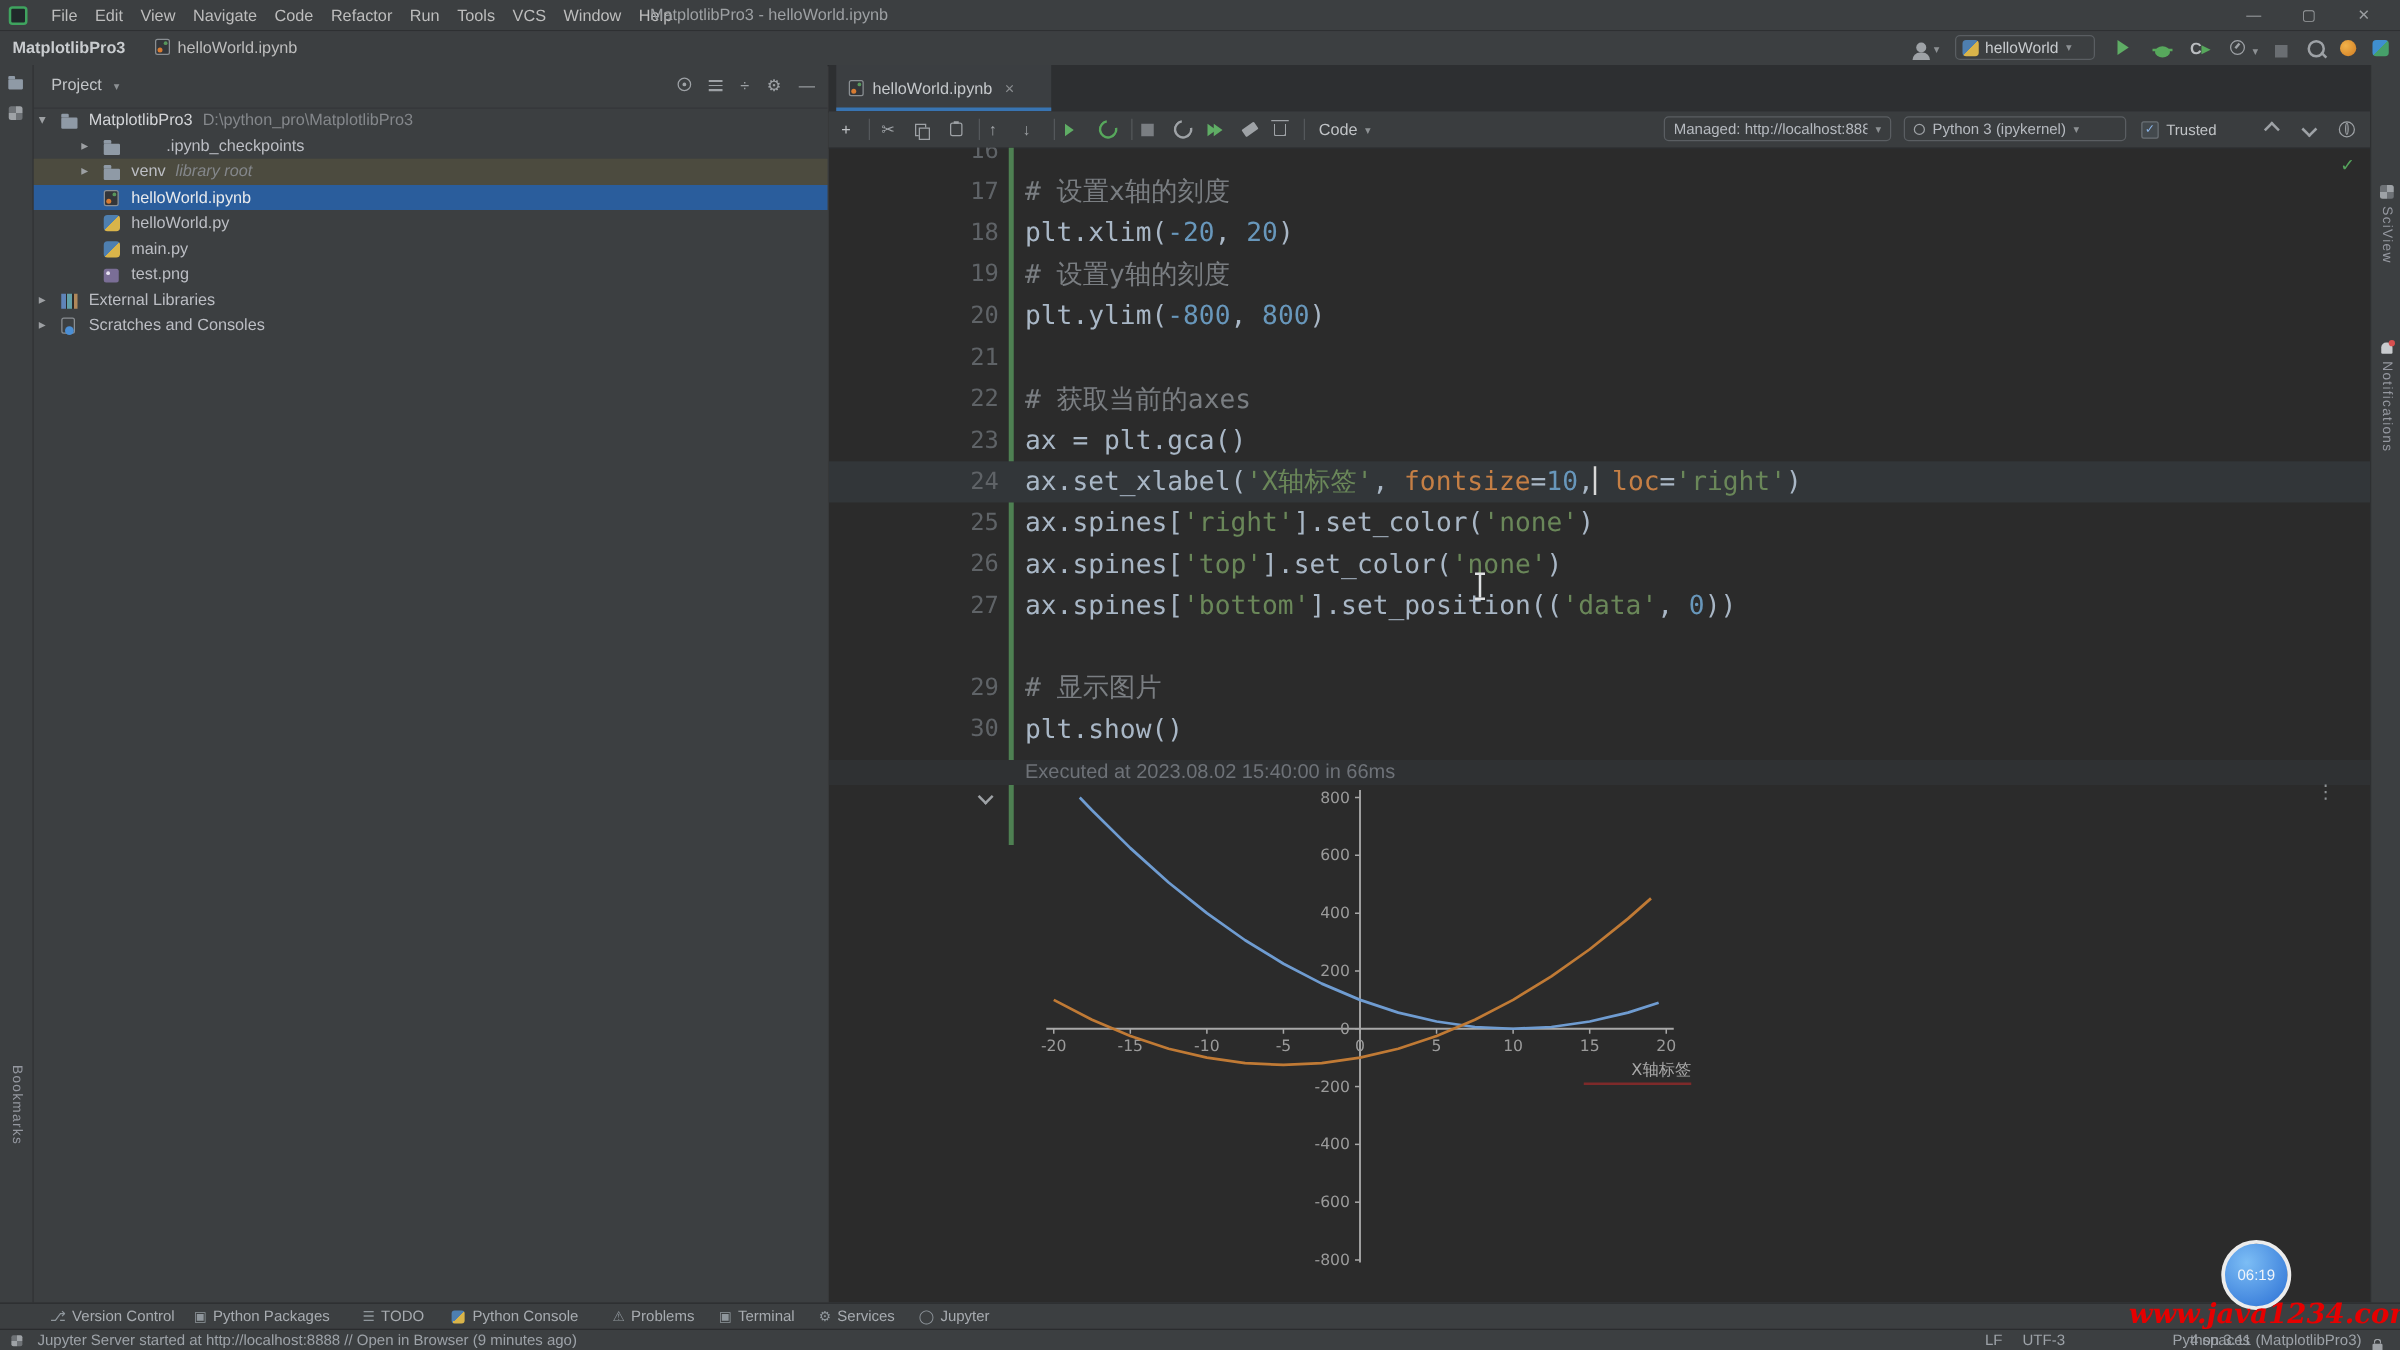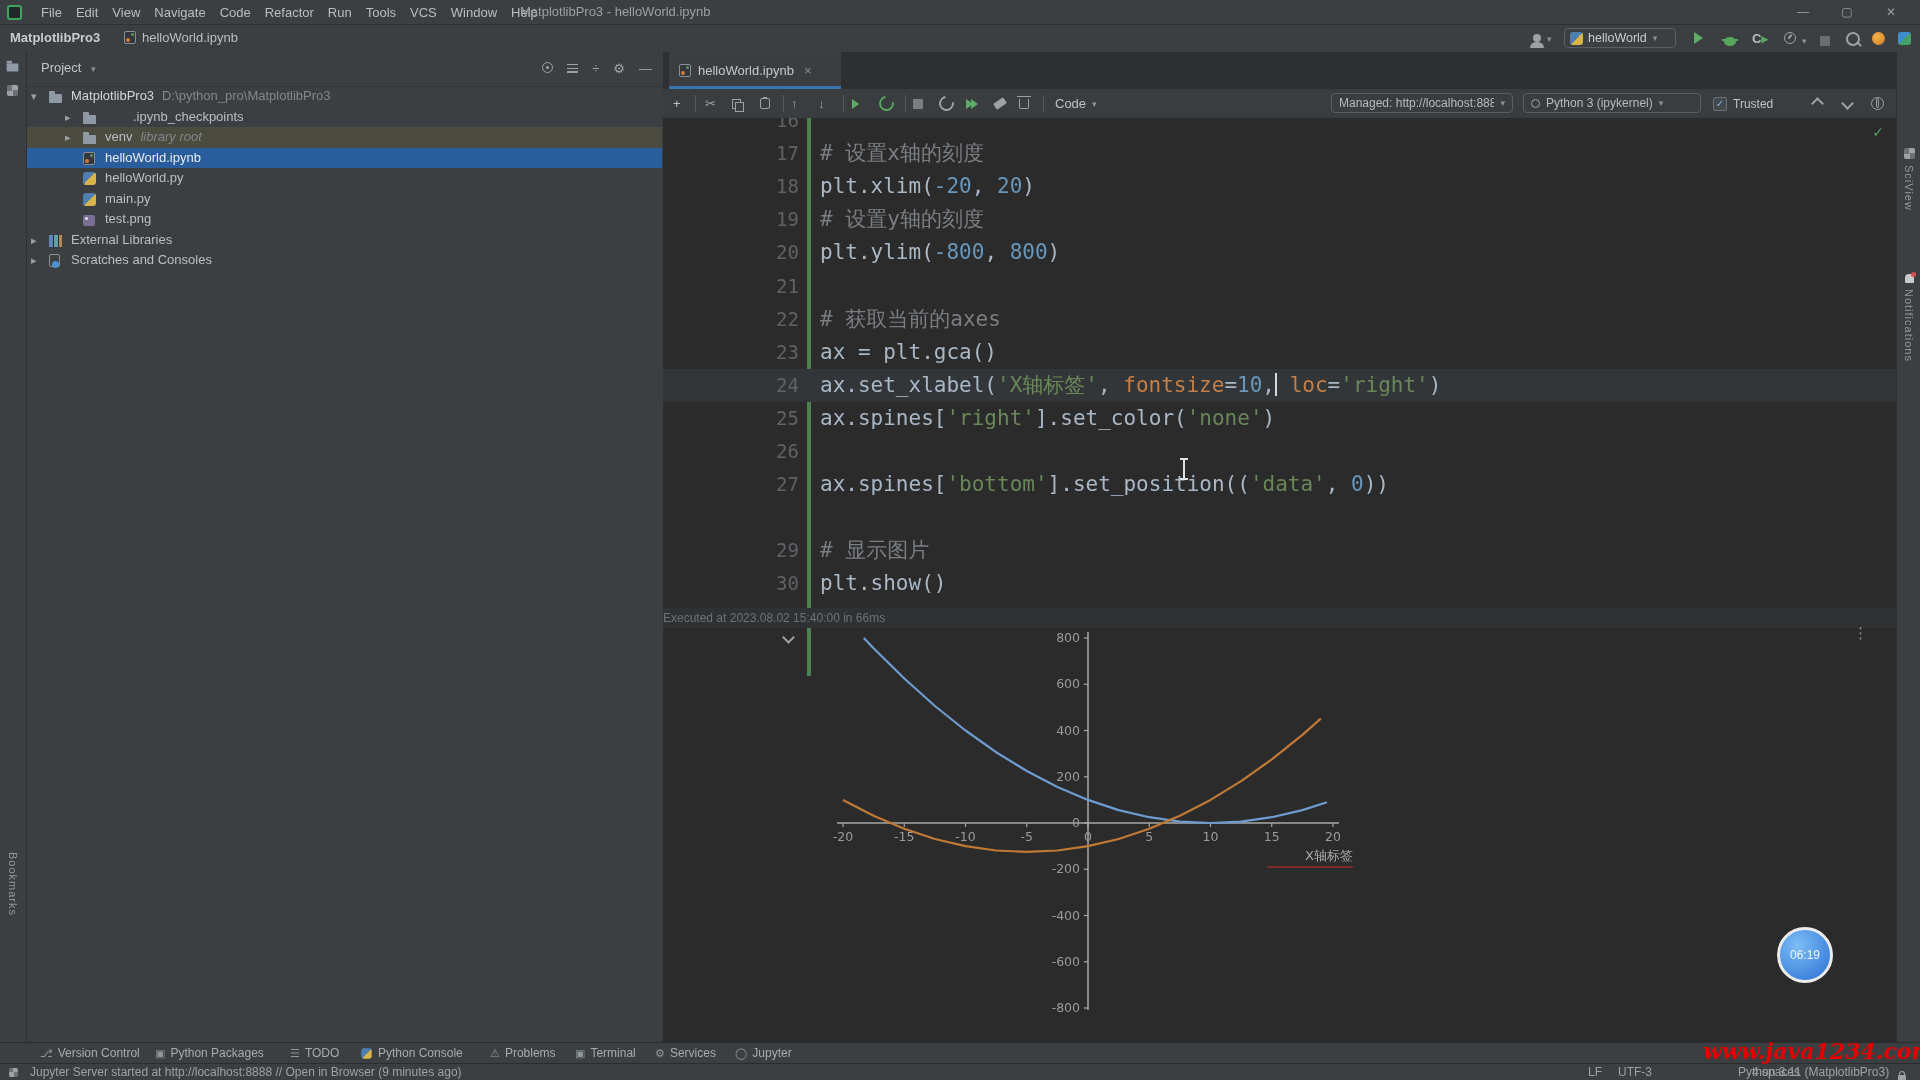--- a/index.html
+++ b/index.html
@@ -114,21 +114,21 @@
   .code{position:absolute;left:0;top:66px;width:100%;height:560px;overflow:hidden;
         font-family:"DejaVu Sans Mono",monospace;font-size:21px;}
   .cellbar{position:absolute;left:144px;top:0;width:4px;height:558px;}
   .cl{position:absolute;left:0;width:100%;height:33.1px;line-height:33.1px;white-space:pre;}
   .cl.current{background:#323639;}
   .cl .g{position:absolute;left:0;width:136px;text-align:right;color:#5f6367;font-size:19px;}
   .cl .t{position:absolute;left:157px;}
   .tk-d{color:#a9b7c6;} .tk-c{color:#7a7e82;} .tk-s{color:#6a8759;} .tk-n{color:#6897bb;} .tk-k{color:#c57f45;}
   .caret{display:inline-block;width:2px;height:23px;background:#d8d8d8;vertical-align:-4px;}
   .executed{position:absolute;left:0;top:490px;width:100%;height:20px;background:#2f3133;
-            font-family:"Liberation Sans",sans-serif;font-size:12px;color:#6e7278;line-height:20px;box-sizing:border-box;}
+            font-family:"Liberation Sans",sans-serif;font-size:16px;color:#6e7278;line-height:20px;padding-left:157px;box-sizing:border-box;}
 
   
   .out-chevron{position:absolute;left:121px;top:578px;}
   .kebab{position:absolute;right:28px;top:572px;color:#8d9194;font-size:15px;letter-spacing:0;}
   .chart{position:absolute;left:158px;top:566px;width:580px;height:424px;}
   .xlabel{position:absolute;left:604px;top:795px;width:86px;text-align:right;font-size:13px;color:#a8a8a8;
           border-bottom:2px solid #7e2a2a;padding-bottom:1px;font-family:"DejaVu Sans",sans-serif;}
   .ok-check{position:absolute;right:12px;top:72px;color:#55a35c;font-size:14px;}
   .ibeam{position:absolute;left:520px;top:408px;width:2px;height:18px;background:#dfe1e3;}
   .ibeam::before,.ibeam::after{content:"";position:absolute;left:-3px;width:8px;height:2px;background:#dfe1e3;}
@@ -139,21 +139,21 @@
   .rs-btn{position:absolute;left:0;width:24px;display:flex;flex-direction:column;align-items:center;gap:6px;}
 
   
   .toolbar-bottom{position:absolute;left:0;top:1042px;width:1920px;height:20px;background:#3c3f41;border-top:1px solid #2a2c2e;}
   .tw-item{position:absolute;top:0;height:20px;display:flex;align-items:center;font-size:12px;color:#a7abb0;gap:5px;}
   .statusbar{position:absolute;left:0;top:1063px;width:1920px;height:17px;background:#3c3f41;border-top:1px solid #2a2c2e;
              font-size:12px;color:#9da2a8;}
   .sb{position:absolute;top:1px;}
   .watermark{position:absolute;left:1703px;top:1038px;font-family:"DejaVu Serif",serif;font-weight:bold;font-style:italic;
              font-size:22px;z-index:30;}
-  .badge{position:absolute;left:1777px;top:927px;width:56px;height:56px;border-radius:50%;border:3px solid #ececec;
+  .badge{position:absolute;left:1777px;top:992px;width:56px;height:56px;border-radius:50%;border:3px solid #ececec;
          background:radial-gradient(circle at 35% 30%,#7cbdf5,#2a6fd4);box-sizing:border-box;z-index:25;
          color:#f0f5fb;font-size:12px;display:flex;align-items:center;justify-content:center;}
 </style>
 </head>
 <body>
 
 <div class="app">
 
   <div class="titlebar">
     <div class="logo"></div>
@@ -341,21 +341,21 @@
       <div class="cl" style="top: -14px;"><span class="g">16</span><span class="t"></span></div>
         <div class="cl" style="top: 19.1px;"><span class="g">17</span><span class="t"><span class="tk-c"># 设置x轴的刻度</span></span></div>
         <div class="cl" style="top: 52.2px;"><span class="g">18</span><span class="t"><span class="tk-d">plt.xlim(</span><span class="tk-n">-20</span><span class="tk-d">, </span><span class="tk-n">20</span><span class="tk-d">)</span></span></div>
         <div class="cl" style="top: 85.3px;"><span class="g">19</span><span class="t"><span class="tk-c"># 设置y轴的刻度</span></span></div>
         <div class="cl" style="top: 118.4px;"><span class="g">20</span><span class="t"><span class="tk-d">plt.ylim(</span><span class="tk-n">-800</span><span class="tk-d">, </span><span class="tk-n">800</span><span class="tk-d">)</span></span></div>
         <div class="cl" style="top: 151.5px;"><span class="g">21</span><span class="t"></span></div>
         <div class="cl" style="top: 184.6px;"><span class="g">22</span><span class="t"><span class="tk-c"># 获取当前的axes</span></span></div>
         <div class="cl" style="top: 217.7px; text-decoration: underline;"><span class="g">23</span><span class="t"><span class="tk-d">ax = plt.gca()</span></span></div>
         <div class="cl current" style="top: 250.8px;"><span class="g">24</span><span class="t"><span class="tk-d">ax.set_xlabel(</span><span class="tk-s">'X轴标签'</span><span class="tk-d">, </span><span class="tk-k">fontsize</span><span class="tk-d">=</span><span class="tk-n">10</span><span class="tk-d">,</span><span class="caret"></span><span class="tk-d"> </span><span class="tk-k">loc</span><span class="tk-d">=</span><span class="tk-s">'right'</span><span class="tk-d">)</span></span></div>
         <div class="cl" style="top: 283.9px;"><span class="g">25</span><span class="t"><span class="tk-d">ax.spines[</span><span class="tk-s">'right'</span><span class="tk-d">].set_color(</span><span class="tk-s">'none'</span><span class="tk-d">)</span></span></div>
-        <div class="cl" style="top: 317px;"><span class="g">26</span></div>
+        <div class="cl" style="top: 317px;"><span class="g">26</span><span class="t"><span class="tk-d">ax.spines[</span><span class="tk-s">'top'</span><span class="tk-d">].set_color(</span><span class="tk-s">'none'</span><span class="tk-d">)</span></span></div>
         <div class="cl" style="top: 350.1px;"><span class="g">27</span><span class="t"><span class="tk-d">ax.spines[</span><span class="tk-s">'bottom'</span><span class="tk-d">].set_position((</span><span class="tk-s">'data'</span><span class="tk-d">, </span><span class="tk-n">0</span><span class="tk-d">))</span></span></div>
         <div class="cl" style="top: 416.3px;"><span class="g">29</span><span class="t"><span class="tk-c"># 显示图片</span></span></div>
         <div class="cl" style="top: 449.4px;"><span class="g">30</span><span class="t"><span class="tk-d">plt.show()</span></span></div>
         <div class="executed">Executed at 2023.08.02 15:40:00 in 66ms</div>
     </div>
     <div class="ibeam"></div>
     <div class="ok-check">✓</div>
 
     <span class="out-chevron"><span class="chev down"></span></span>
     <span class="kebab">⋮</span>

